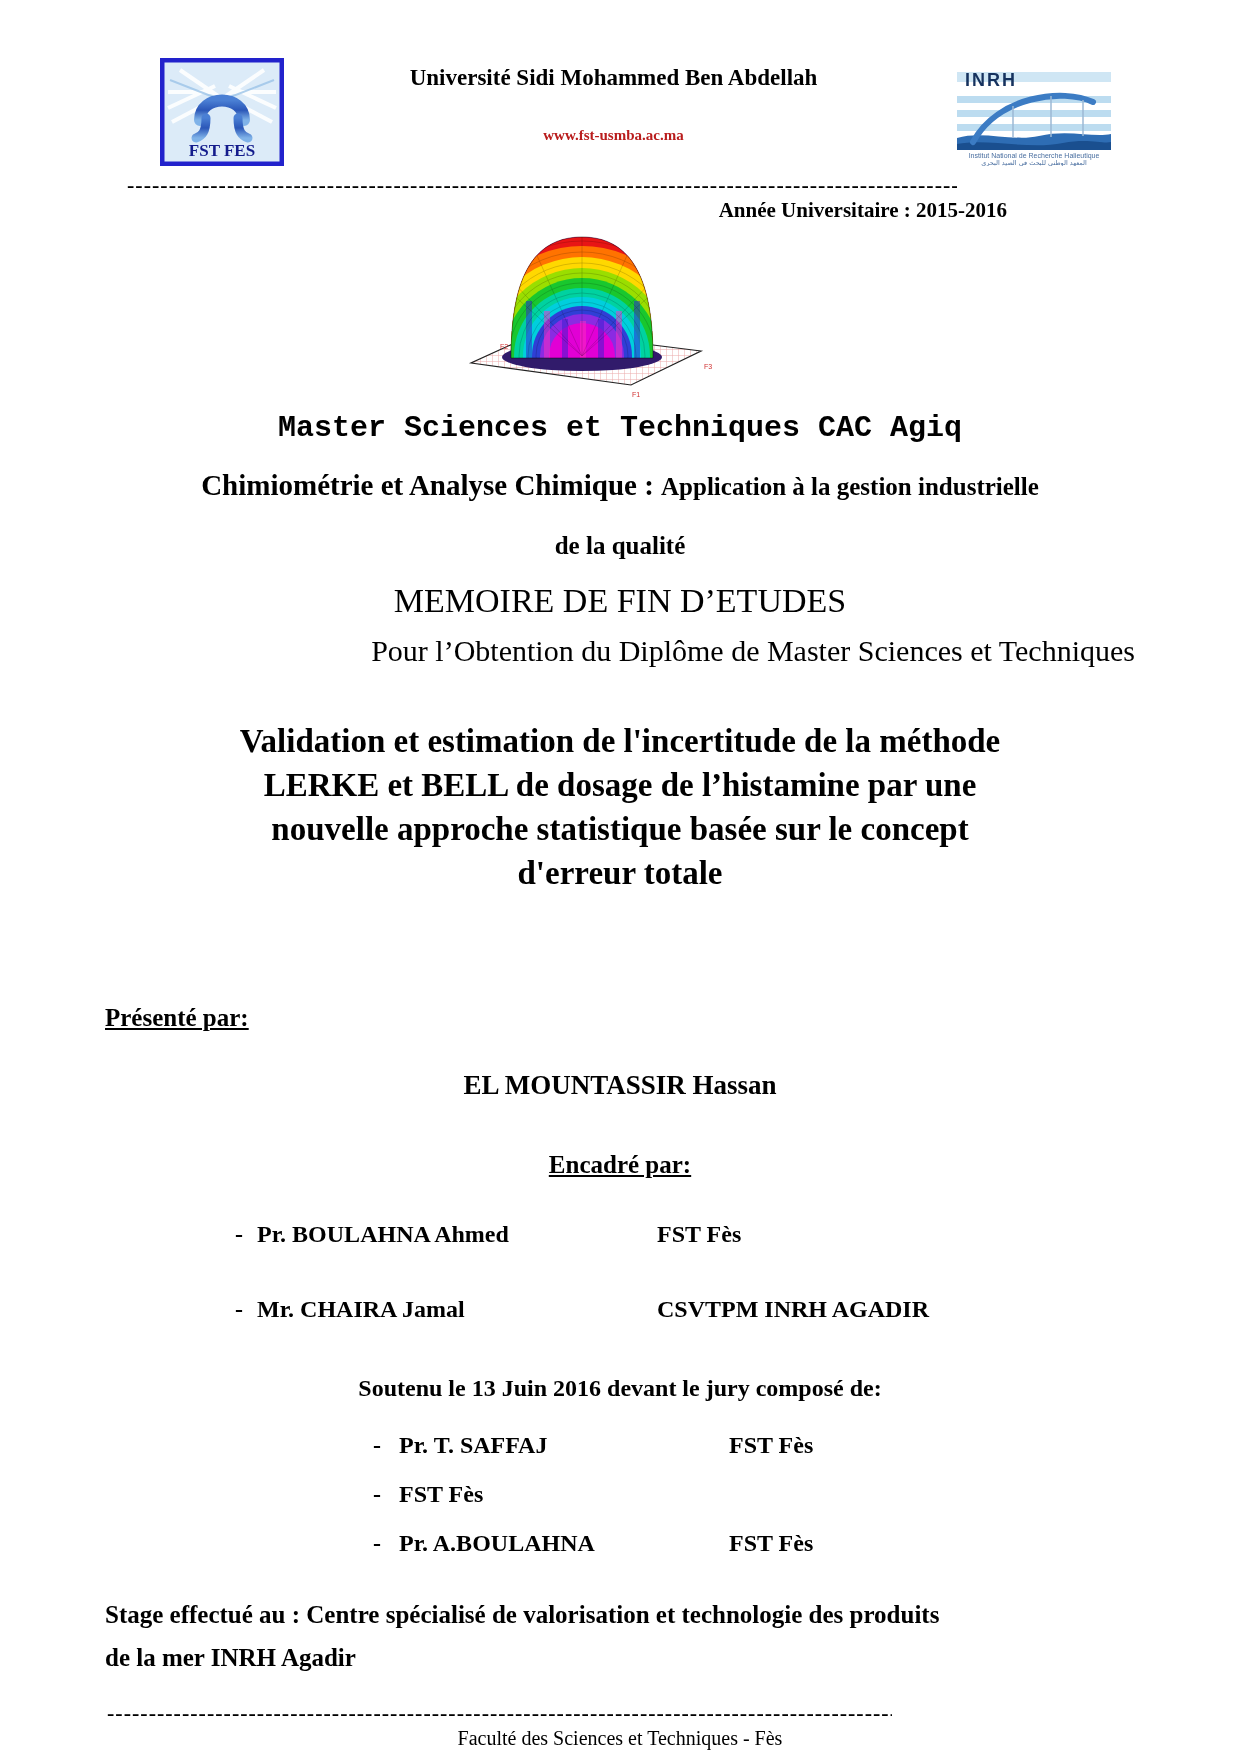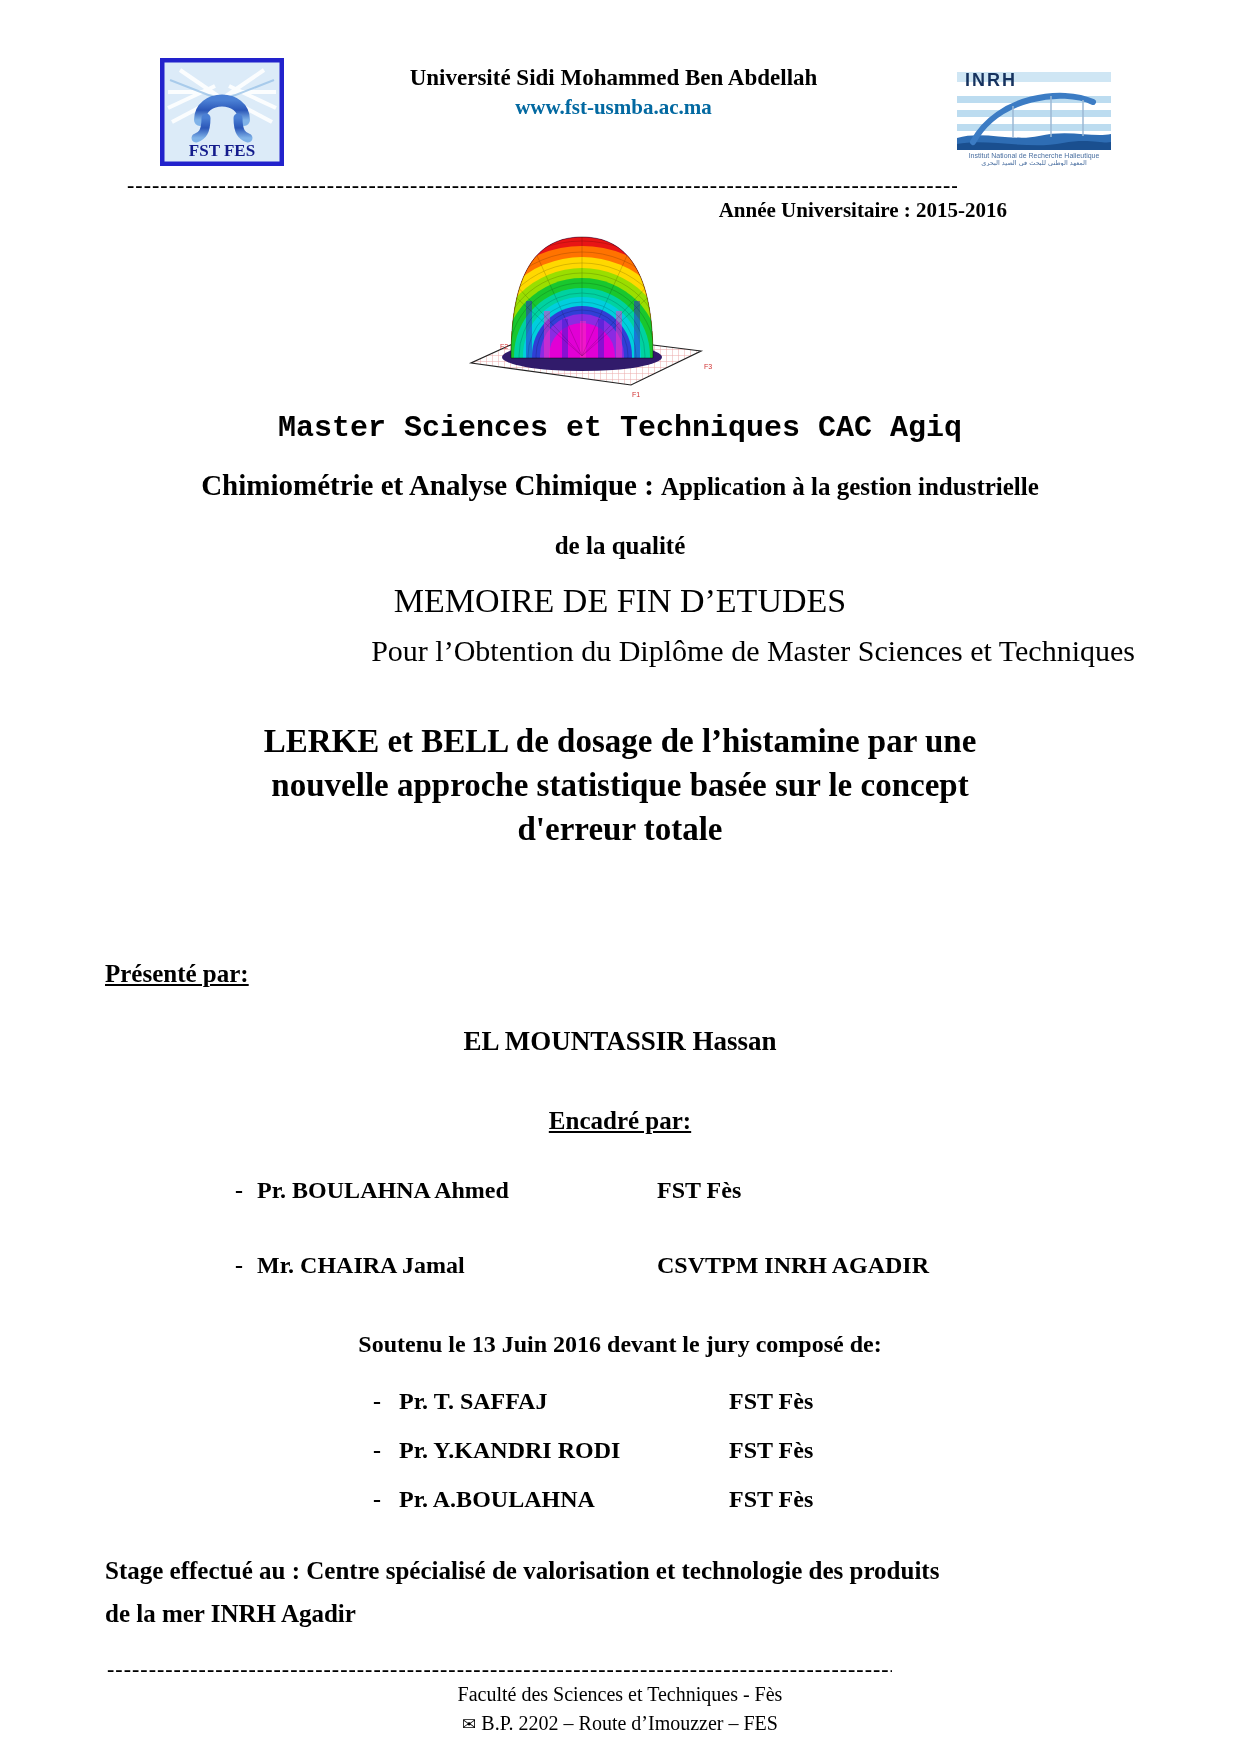--- a/index.html
+++ b/index.html
@@ -13,21 +13,21 @@
     overflow:hidden;
     box-sizing:border-box;
     padding:58px 105px 0 105px;
   }
   
   .header-row{display:flex;align-items:flex-start;}
   .fst-logo{flex:0 0 auto;margin-left:55px;}
   .header-center{flex:1 1 auto;text-align:center;padding-top:6px;}
   .header-center .uni{font-size:23px;font-weight:bold;line-height:1.25;}
   .header-center .fac{font-size:21px;font-weight:bold;line-height:1.25;}
-  .header-center .web{font-size:21px;font-weight:bold;color:#0369a1;line-height:1.35;}
+  .header-center .web{font-size:15px;font-weight:bold;color:#b91c1c;line-height:1.35;margin-top:32px;}
   .inrh-logo{flex:0 0 auto;margin-right:10px;}
   
   .dash-line{
     font-size:22px;font-weight:bold;letter-spacing:1px;
     white-space:nowrap;overflow:hidden;line-height:18px;height:18px;
   }
   .dash-top{width:830px;margin-left:22px;margin-top:6px;}
   .dash-bottom{width:785px;margin-left:2px;margin-top:24px;}
   .annee{
     text-align:right;padding-right:128px;
@@ -213,20 +213,21 @@
 
   <div class="chimio">
     <span class="lead">Chimiométrie et Analyse Chimique : </span><span class="rest">Application à la gestion industrielle</span>
   </div>
   <div class="qualite">de la qualité</div>
 
   <div class="memoire">MEMOIRE DE FIN D’ETUDES</div>
   <div class="obtention">Pour l’Obtention du Diplôme de Master Sciences et Techniques</div>
 
   <div class="title-block">
+    <div>Validation et estimation de l'incertitude de la méthode</div>
     <div>LERKE et BELL de dosage de l’histamine par une</div>
     <div>nouvelle approche statistique basée sur le concept</div>
     <div>d'erreur totale</div>
   </div>
 
   <div class="presente">Présenté par:</div>
   <div class="author">EL MOUNTASSIR Hassan</div>
   <div class="encadre">Encadré par:</div>
 
   <div class="advisor-row r1">
@@ -242,21 +243,20 @@
 
   <div class="soutenu">Soutenu le 13  Juin 2016  devant le jury composé de:</div>
 
   <div class="jury-row j1">
     <span class="bullet">-</span>
     <span class="name">Pr. T. SAFFAJ</span>
     <span class="aff">FST Fès</span>
   </div>
   <div class="jury-row">
     <span class="bullet">-</span>
-    <span class="name">Pr. Y.KANDRI  RODI</span>
     <span class="aff">FST Fès</span>
   </div>
   <div class="jury-row">
     <span class="bullet">-</span>
     <span class="name">Pr. A.BOULAHNA</span>
     <span class="aff">FST Fès</span>
   </div>
 
   <div class="stage">
     <div>Stage effectué au : Centre spécialisé de valorisation et technologie des produits</div>

